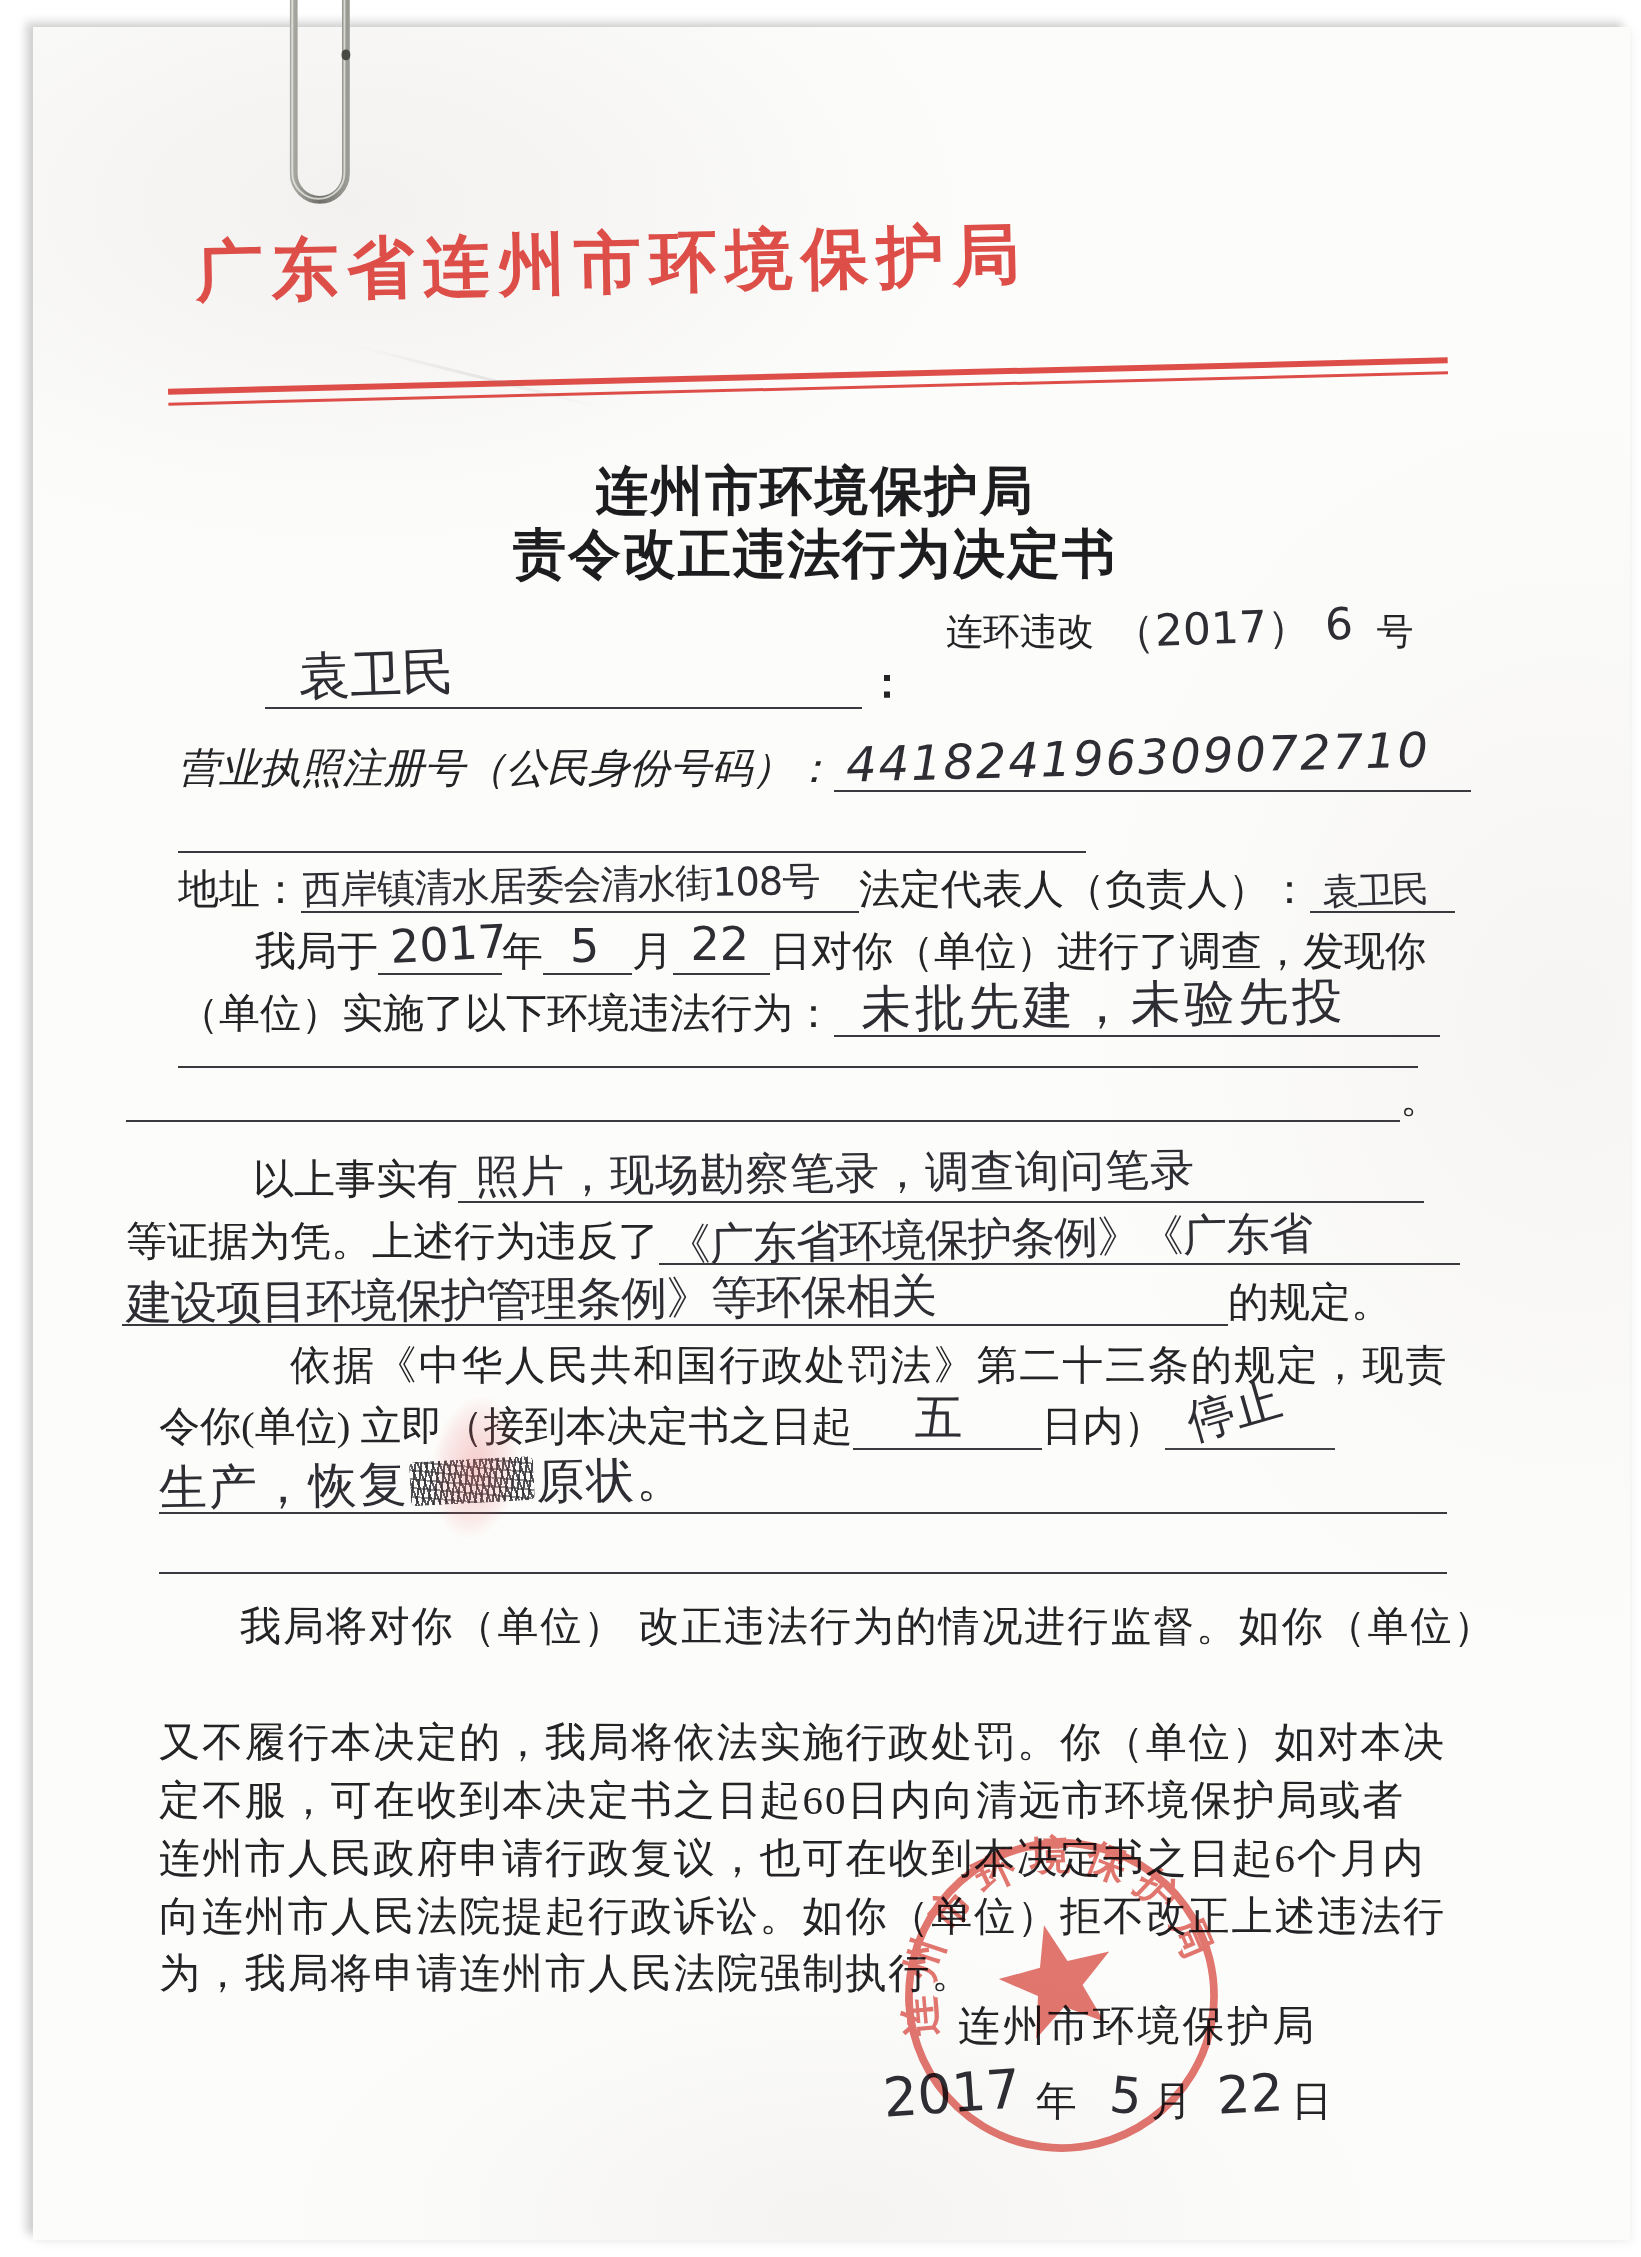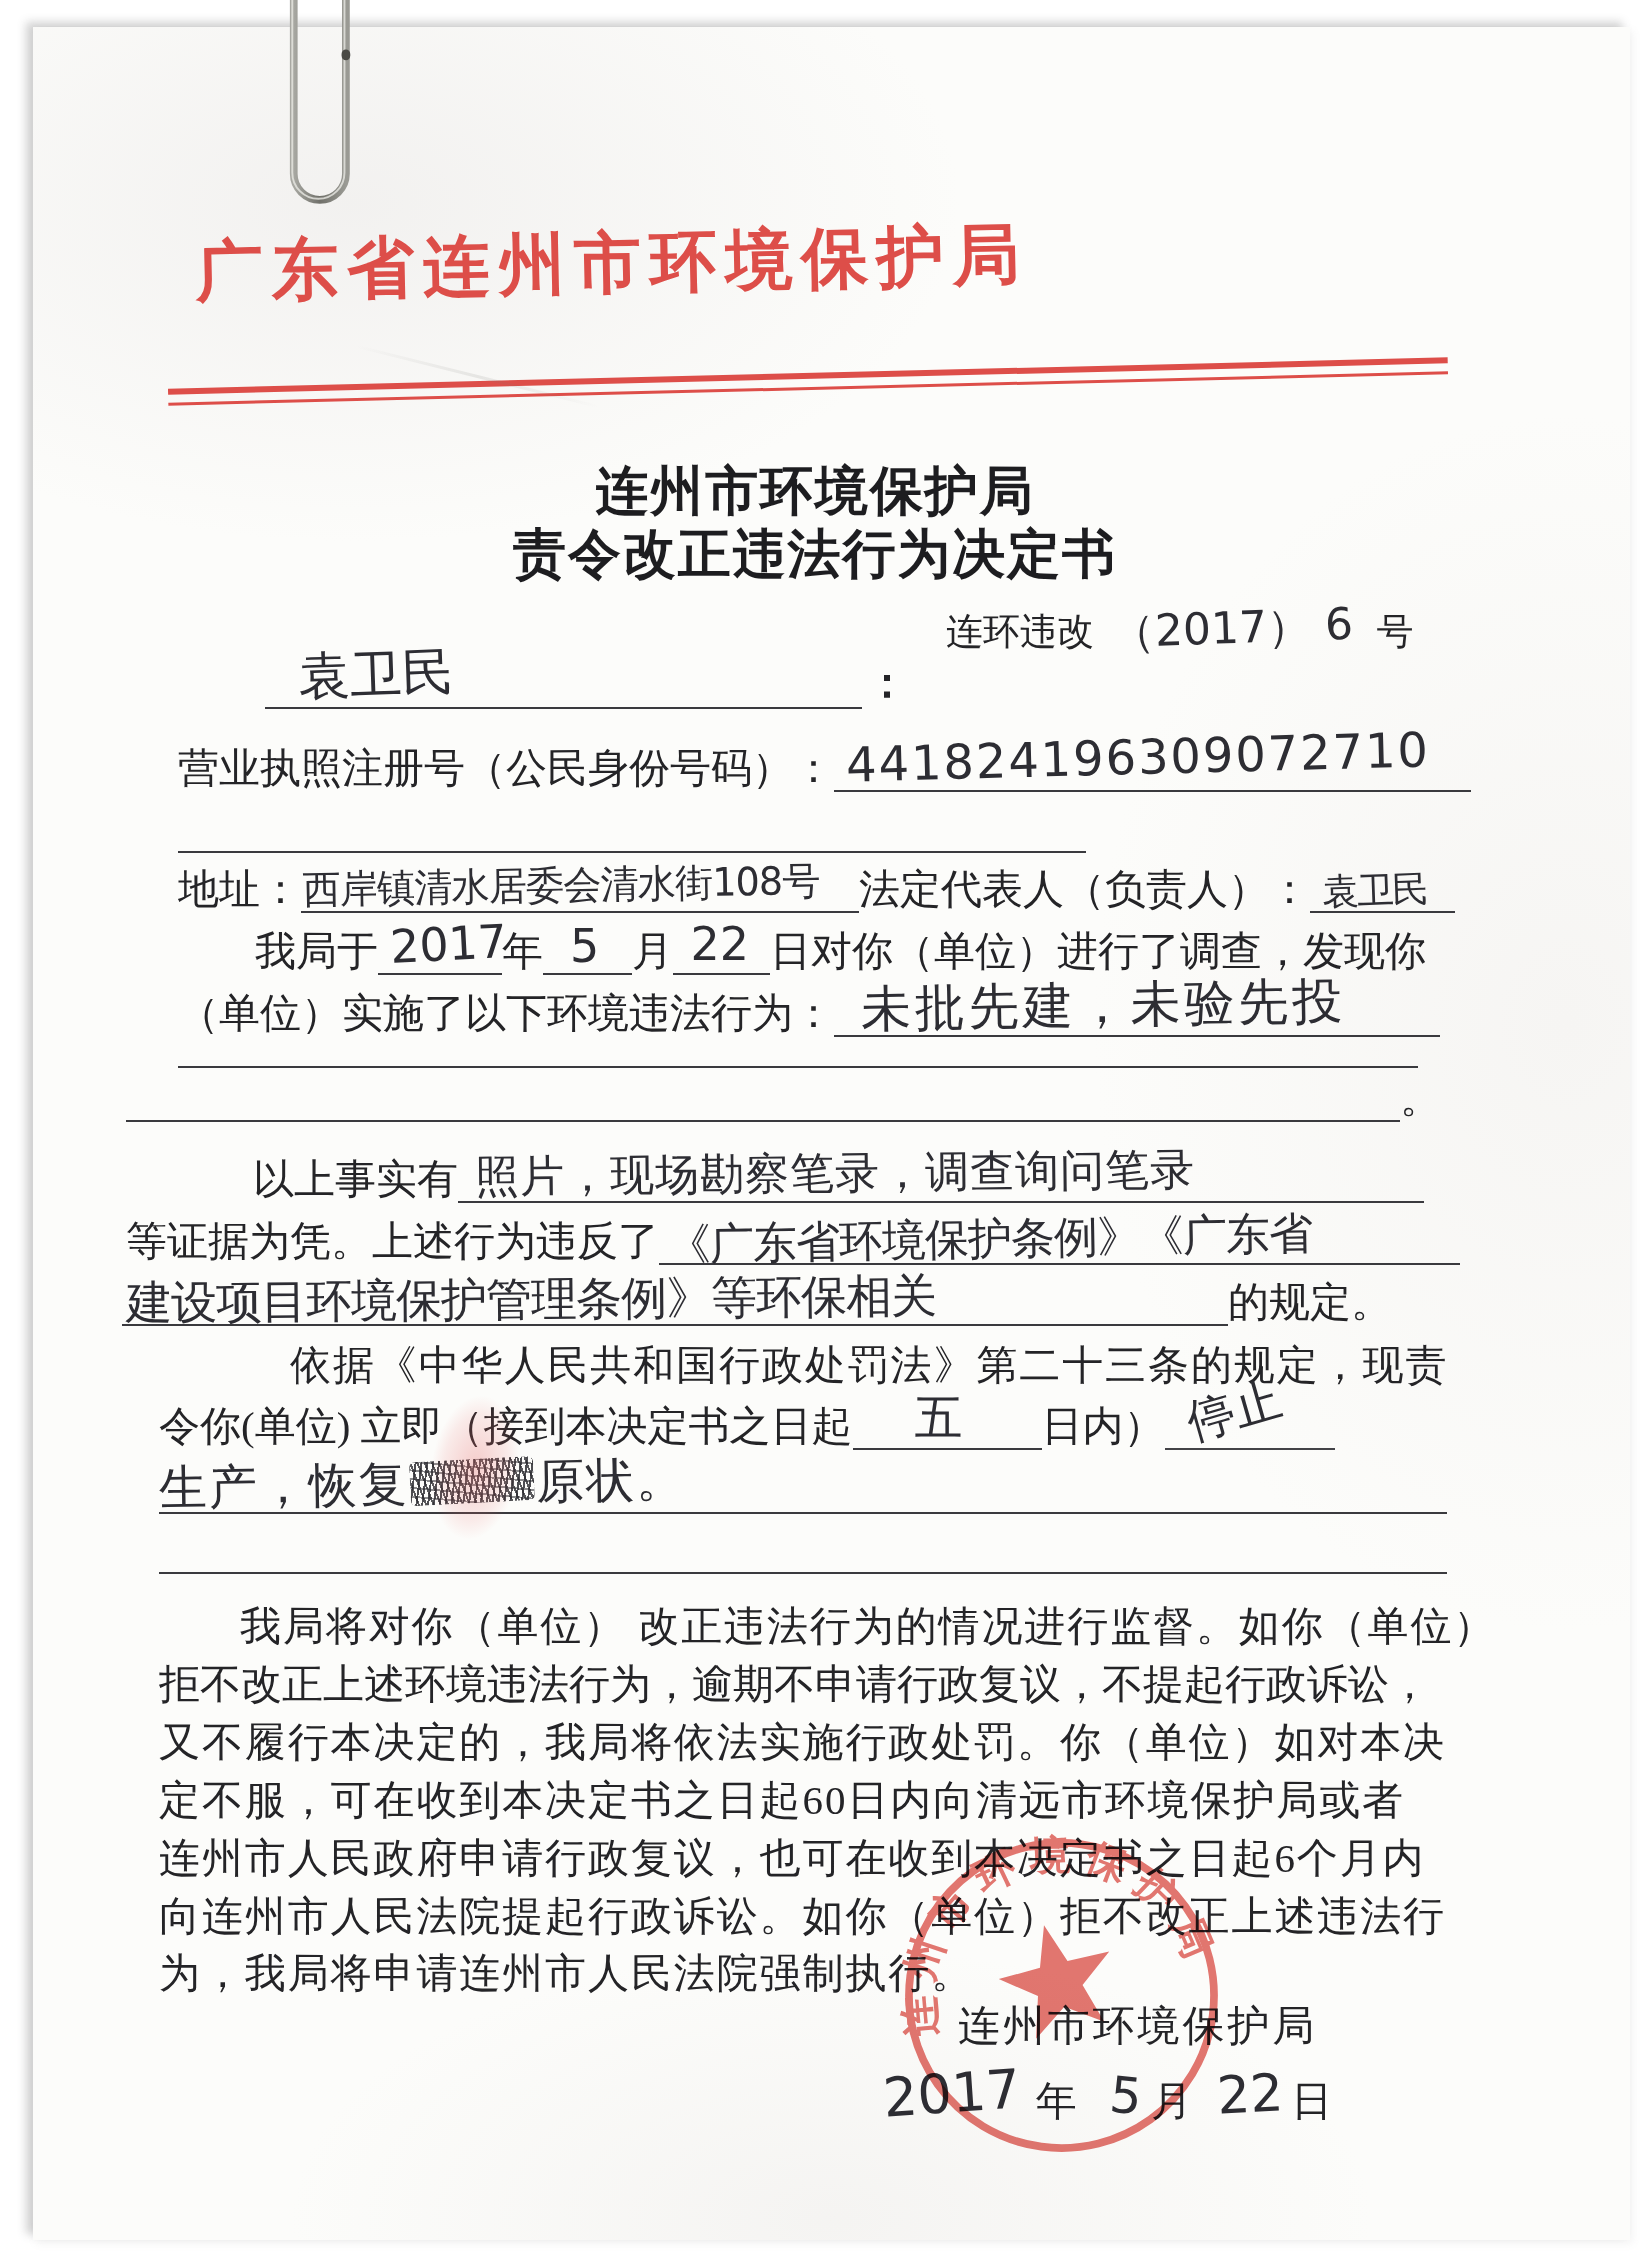--- a/index.html
+++ b/index.html
@@ -60,21 +60,21 @@
     <span style="font-size:37px;margin-left:13.5px;">号</span>
   </div>
 
   <div class="line" style="left:232px;top:630px;">
     <span class="fl" style="width:597px;">
       <span class="hand" style="left:33px;bottom:1.9px;font-size:52px;transform:rotate(-2deg);">袁卫民</span>
     </span>
     <span style="font-size:42px;font-weight:bold;margin-left:3.9px;">：</span>
   </div>
 
-  <div class="line" style="left:145px;top:713px;">
+  <div class="line" style="left:145px;top:713px;font-style:italic;">
     <span>营业执照注册号（公民身份号码）：</span>
     <span class="fl" style="width:637px;">
       <span class="hand" style="font-size:48px;letter-spacing:1.9px;bottom:3.9px;transform:rotate(-1.5deg);">441824196309072710</span>
     </span>
   </div>
 
   <div class="line" style="left:145px;top:774px;">
     <span class="fl" style="width:908px;"></span>
   </div>
 
@@ -158,21 +158,20 @@
     <span class="fl" style="width:1288px;">
       <span class="hand" style="left:0;bottom:0;font-size:48px;letter-spacing:1.9px;transform:rotate(-1deg);"><span>生产，恢复</span><span class="scribble"></span><span>原状。</span></span>
     </span>
   </div>
 
   <div class="line" style="left:126px;top:1495px;">
     <span class="fl" style="width:1288px;"></span>
   </div>
 
   <div class="para" style="top:1572px;text-indent:81px;">我局将对你（单位） 改正违法行为的情况进行监督。如你（单位）</div>
-  <div class="para" style="top:1630px;letter-spacing:0;">拒不改正上述环境违法行为，逾期不申请行政复议，不提起行政诉讼，</div>
   <div class="para" style="top:1688px;">又不履行本决定的，我局将依法实施行政处罚。你（单位）如对本决</div>
   <div class="para" style="top:1746px;">定不服，可在收到本决定书之日起60日内向清远市环境保护局或者</div>
   <div class="para" style="top:1804px;">连州市人民政府申请行政复议，也可在收到本决定书之日起6个月内</div>
   <div class="para" style="top:1862px;">向连州市人民法院提起行政诉讼。如你（单位）拒不改正上述违法行</div>
   <div class="para" style="top:1919px;">为，我局将申请连州市人民法院强制执行。</div>
 
   <div class="line" style="left:925px;top:1975px;letter-spacing:2.9px;font-size:42px;">连州市环境保护局</div>
 
   <div class="line" style="left:850px;top:2035px;">
     <span class="hand" style="font-size:54px;transform:rotate(-4deg);margin-right:15.4px;">2017</span>

